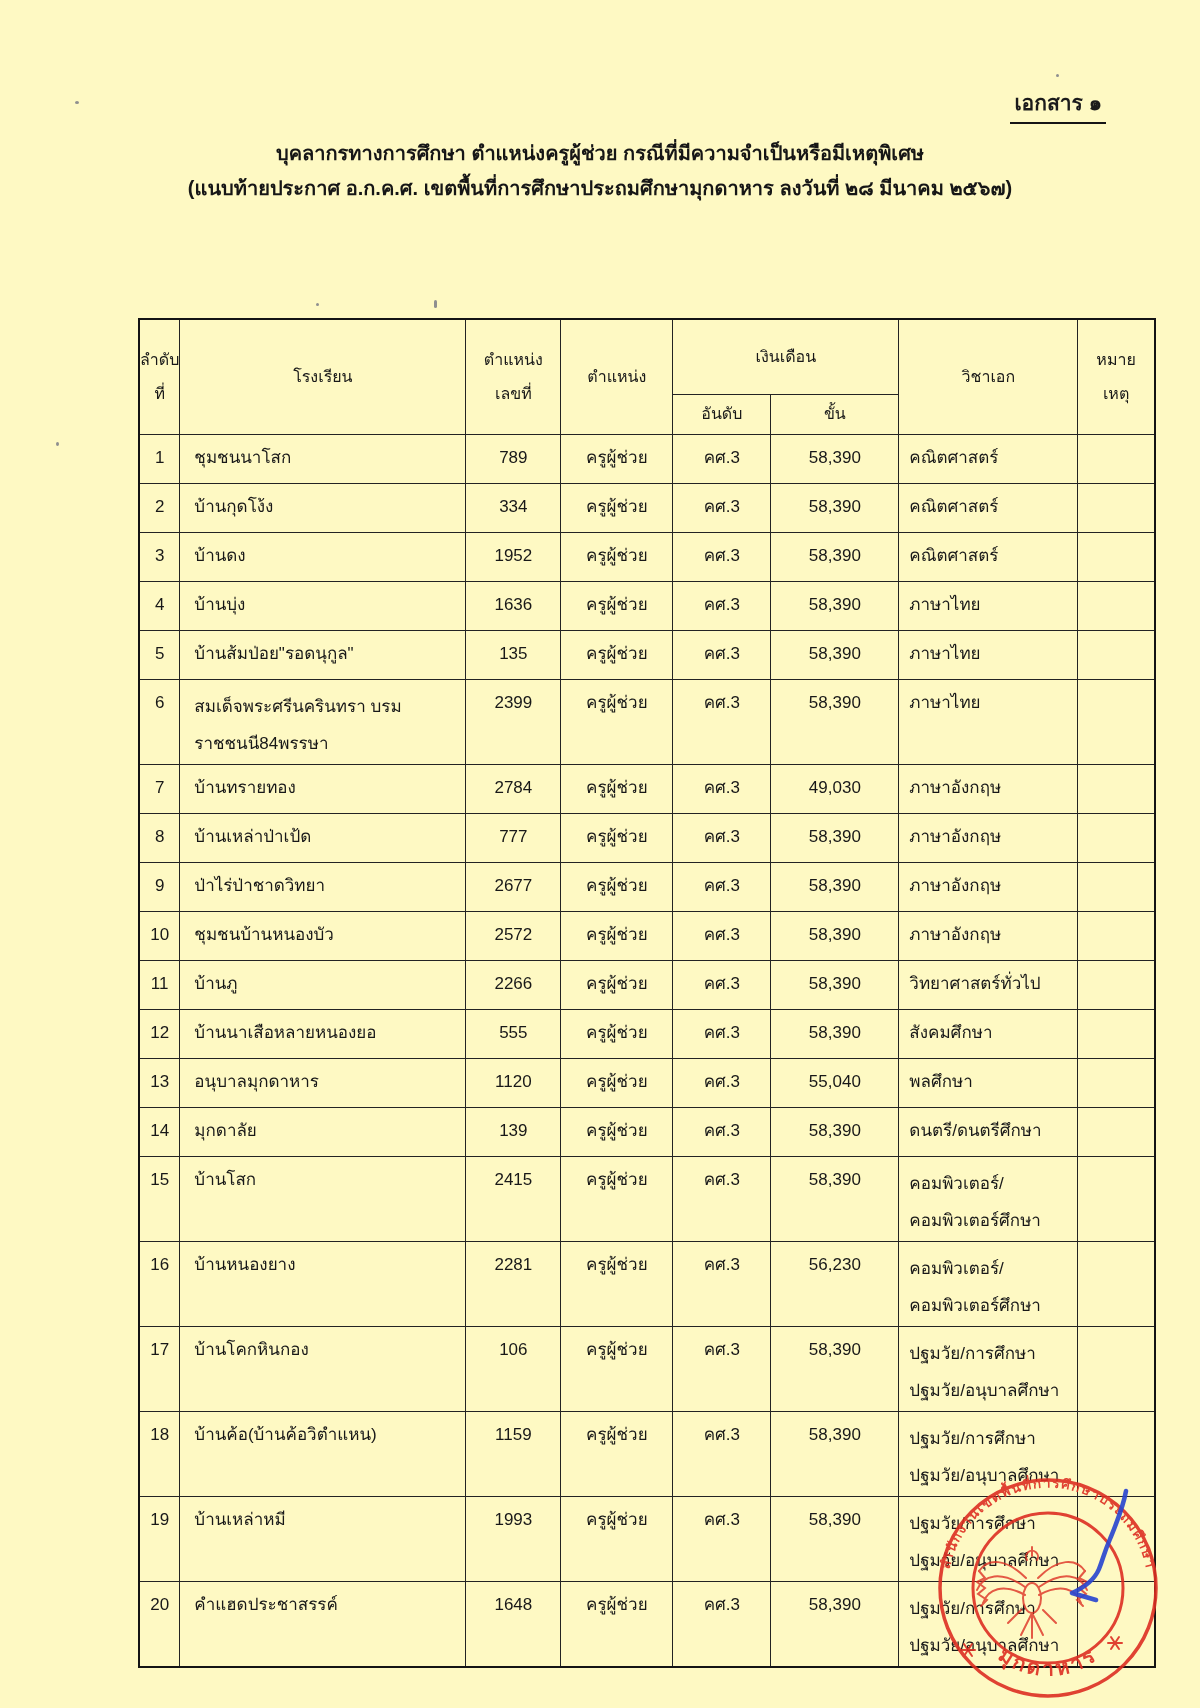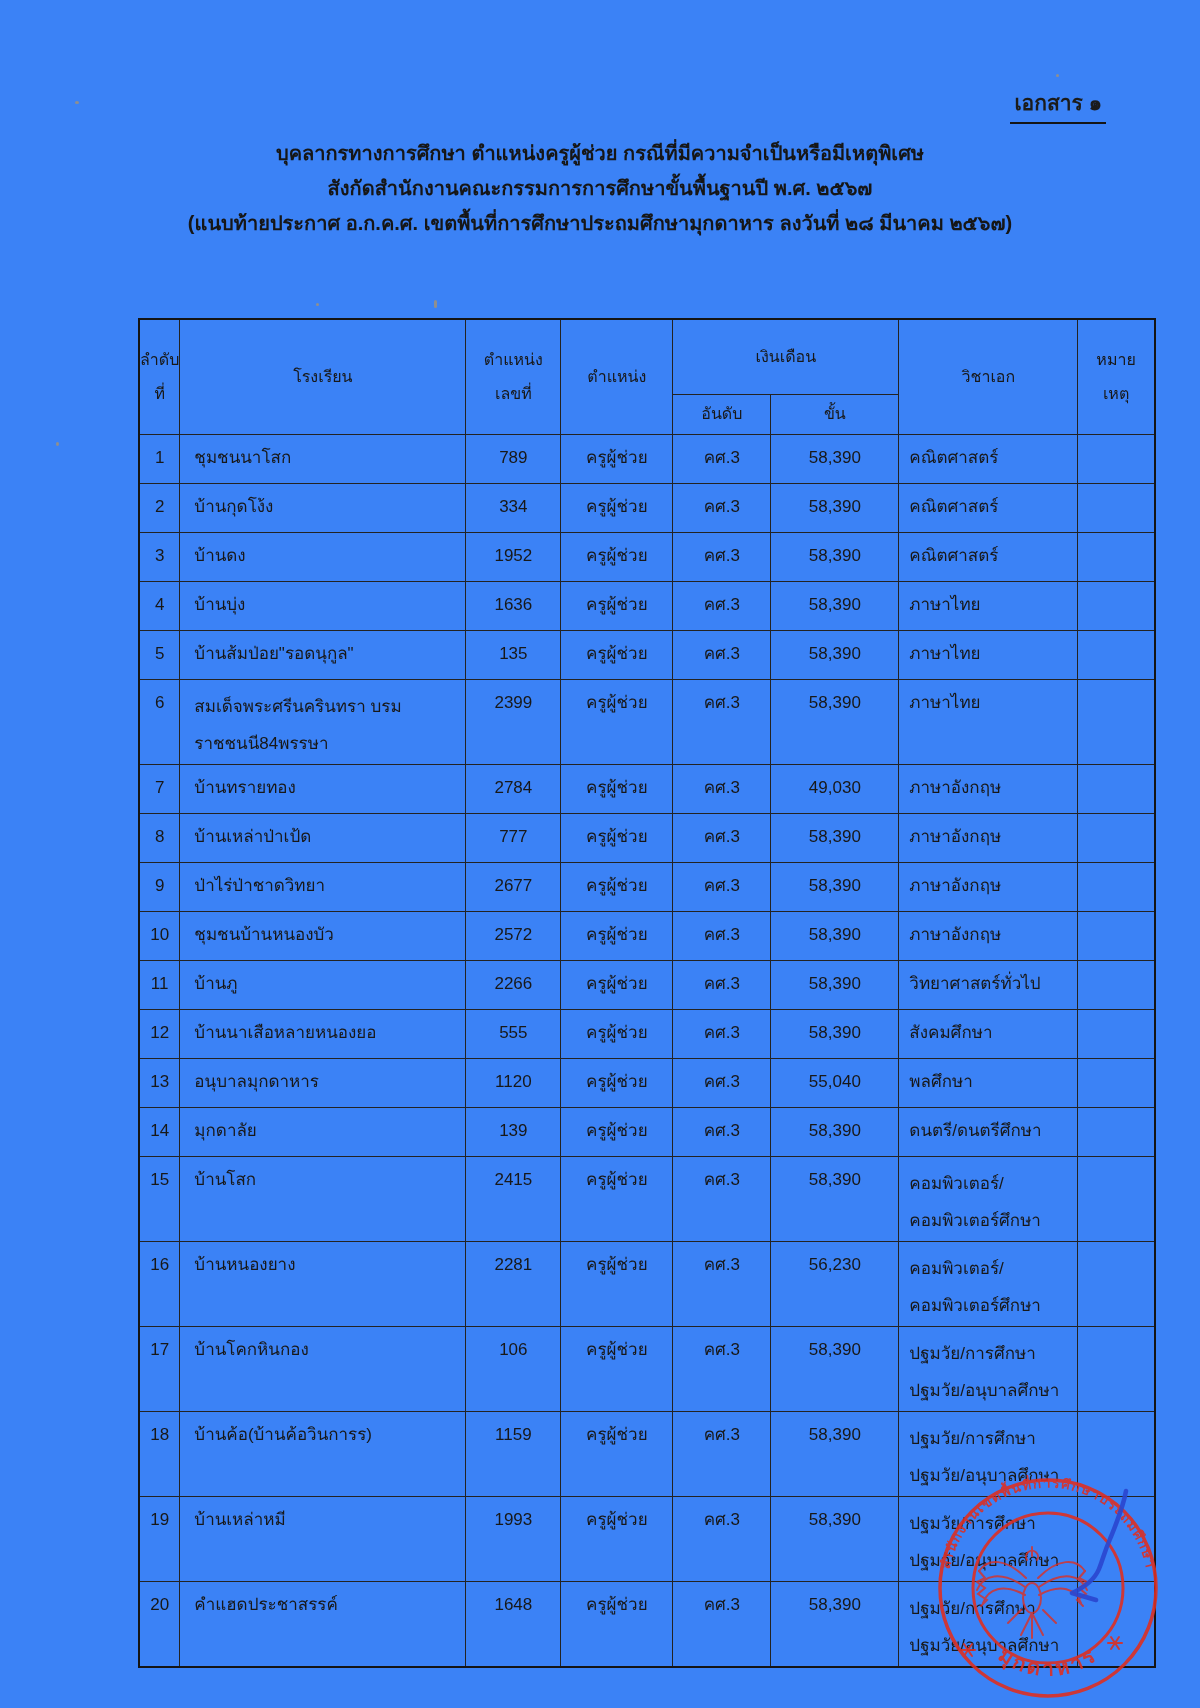--- a/index.html
+++ b/index.html
@@ -1,19 +1,19 @@
 <!DOCTYPE html>
 <html><head>
 <meta charset="utf-8">
 <style>
   html,body{margin:0;padding:0;}
   body{background:#e8e8e8;font-family:"Liberation Sans","DejaVu Sans",sans-serif;}
   .page{
     position:relative;width:1200px;height:1708px;margin:0 auto;
-    background:#3b82f6;color:#1b1b1b;overflow:hidden;
+    background:#fef9c3;color:#1b1b1b;overflow:hidden;
   }
   .doc-label{
     position:absolute;top:86px;right:94px;
     font-size:21px;font-weight:bold;
     border-bottom:2.5px solid #151515;padding:0 4px 3px 4px;
   }
   .title-block{
     position:absolute;top:136px;left:0;width:100%;text-align:center;
   }
   .title-block div{
@@ -48,21 +48,20 @@
 </style>
 </head>
 <body>
 
 <div class="page">
 
   <div class="doc-label">เอกสาร ๑</div>
 
   <div class="title-block">
     <div>บุคลากรทางการศึกษา ตำแหน่งครูผู้ช่วย กรณีที่มีความจำเป็นหรือมีเหตุพิเศษ</div>
-    <div>สังกัดสำนักงานคณะกรรมการการศึกษาขั้นพื้นฐานปี พ.ศ. ๒๕๖๗</div>
     <div>(แนบท้ายประกาศ อ.ก.ค.ศ. เขตพื้นที่การศึกษาประถมศึกษามุกดาหาร ลงวันที่ ๒๘ มีนาคม ๒๕๖๗)</div>
   </div>
 
   <div class="speck" style="left:1056px;top:74px;width:3px;height:3px;"></div>
   <div class="speck" style="left:434px;top:300px;width:3px;height:8px;border-radius:2px;"></div>
   <div class="speck" style="left:316px;top:303px;width:3px;height:3px;"></div>
   <div class="speck" style="left:75px;top:101px;width:4px;height:3px;"></div>
   <div class="speck" style="left:56px;top:442px;width:3px;height:4px;"></div>
 
   <table class="positions-table">
@@ -264,21 +263,21 @@
           <td class="c-center">106</td>
           <td class="c-center">ครูผู้ช่วย</td>
           <td class="c-center">คศ.3</td>
           <td class="c-center">58,390</td>
           <td class="c-left2 multiline">ปฐมวัย/การศึกษา
 ปฐมวัย/อนุบาลศึกษา</td>
           <td class="c-center"></td>
         </tr>
         <tr class="tall">
           <td class="c-center">18</td>
-          <td class="c-left">บ้านค้อ(บ้านค้อวินการร)</td>
+          <td class="c-left">บ้านค้อ(บ้านค้อวิตำแหน)</td>
           <td class="c-center">1159</td>
           <td class="c-center">ครูผู้ช่วย</td>
           <td class="c-center">คศ.3</td>
           <td class="c-center">58,390</td>
           <td class="c-left2 multiline">ปฐมวัย/การศึกษา
 ปฐมวัย/อนุบาลศึกษา</td>
           <td class="c-center"></td>
         </tr>
         <tr class="tall">
           <td class="c-center">19</td>

